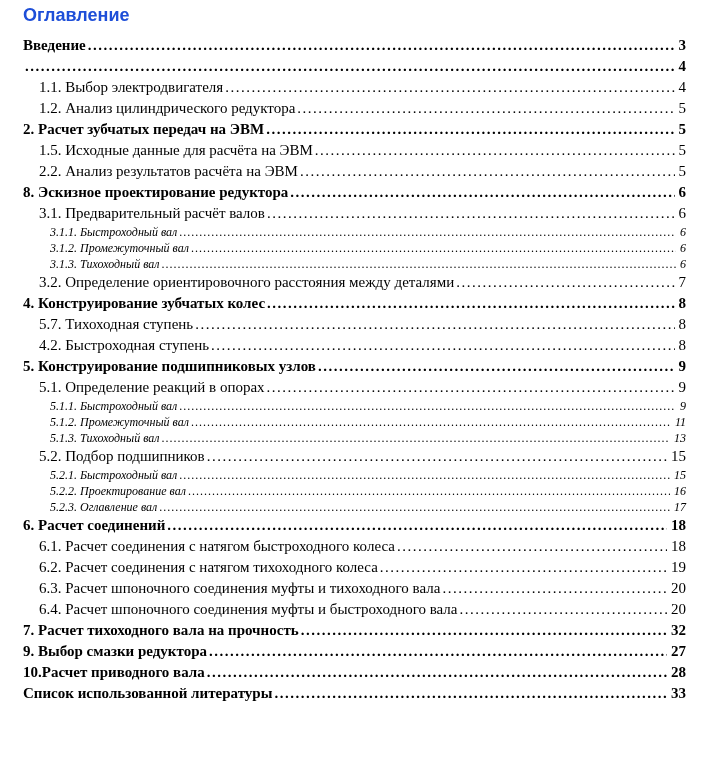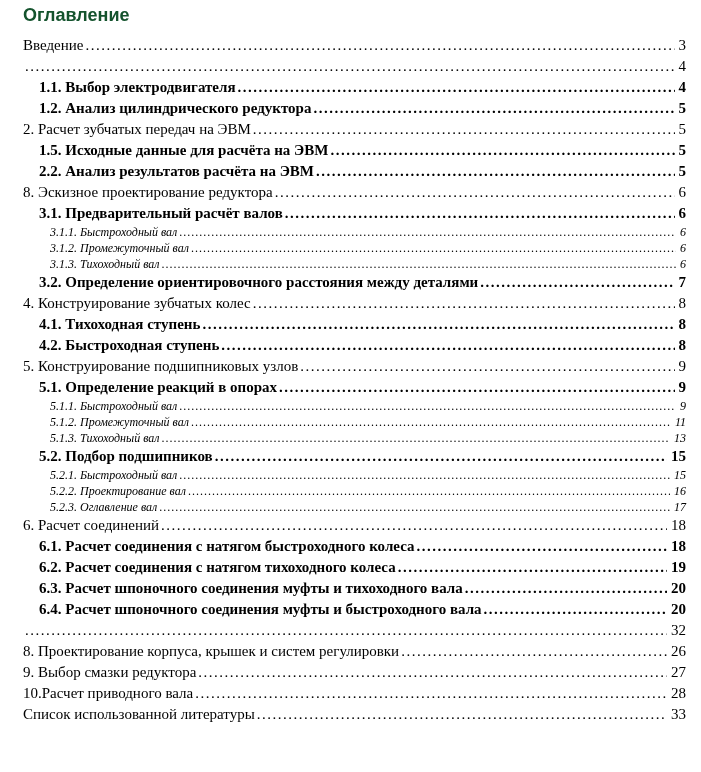--- a/index.html
+++ b/index.html
@@ -42,37 +42,37 @@
     font-style: normal;
   }
   .toc-row .dots::after {
     content: "..................................................................................................................................................................................................................................................................";
     letter-spacing: 1.5px;
   }
   .toc-row .page-num {
     white-space: nowrap;
     padding-left: 2px;
   }
-  .level-1 { font-weight: normal; }
-  .level-2 { padding-left: 16px; font-weight: bold; }
+  .level-1 { font-weight: bold; }
+  .level-2 { padding-left: 16px; font-weight: normal; }
   .level-3 {
     padding-left: 27px;
     font-weight: normal;
     font-style: italic;
     font-size: 12px;
     line-height: 16px;
     height: 16px;
   }
   .level-3 .dots::after { letter-spacing: 1px; }
 </style>
 </head>
 <body>
 
 <div class="page">
-  <div class="toc-title" style="color: #14532d;">Оглавление</div>
+  <div class="toc-title" style="color: #1d4ed8;">Оглавление</div>
   <div class="toc" id="toc-list">
       <div class="toc-row level-1">
         <span class="label">Введение</span>
         <span class="dots"></span>
         <span class="page-num">3</span>
       </div>
       <div class="toc-row level-1">
         <span class="dots"></span>
         <span class="page-num">4</span>
       </div>
@@ -130,21 +130,21 @@
         <span class="label">3.2. Определение ориентировочного расстояния между деталями</span>
         <span class="dots"></span>
         <span class="page-num">7</span>
       </div>
       <div class="toc-row level-1">
         <span class="label">4. Конструирование зубчатых колес</span>
         <span class="dots"></span>
         <span class="page-num">8</span>
       </div>
       <div class="toc-row level-2">
-        <span class="label">4.1. Тихоходная ступень</span>
+        <span class="label">5.7. Тихоходная ступень</span>
         <span class="dots"></span>
         <span class="page-num">8</span>
       </div>
       <div class="toc-row level-2">
         <span class="label">4.2. Быстроходная ступень</span>
         <span class="dots"></span>
         <span class="page-num">8</span>
       </div>
       <div class="toc-row level-1">
         <span class="label">5. Конструирование подшипниковых узлов</span>
@@ -210,27 +210,23 @@
         <span class="label">6.3. Расчет шпоночного соединения муфты и тихоходного вала</span>
         <span class="dots"></span>
         <span class="page-num">20</span>
       </div>
       <div class="toc-row level-2">
         <span class="label">6.4. Расчет шпоночного соединения муфты и быстроходного вала</span>
         <span class="dots"></span>
         <span class="page-num">20</span>
       </div>
       <div class="toc-row level-1">
+        <span class="label">7. Расчет тихоходного вала на прочность</span>
         <span class="dots"></span>
         <span class="page-num">32</span>
-      </div>
-      <div class="toc-row level-1">
-        <span class="label">8. Проектирование корпуса, крышек и систем регулировки</span>
-        <span class="dots"></span>
-        <span class="page-num">26</span>
       </div>
       <div class="toc-row level-1">
         <span class="label">9. Выбор смазки редуктора</span>
         <span class="dots"></span>
         <span class="page-num">27</span>
       </div>
       <div class="toc-row level-1">
         <span class="label">10.Расчет приводного вала</span>
         <span class="dots"></span>
         <span class="page-num">28</span>

